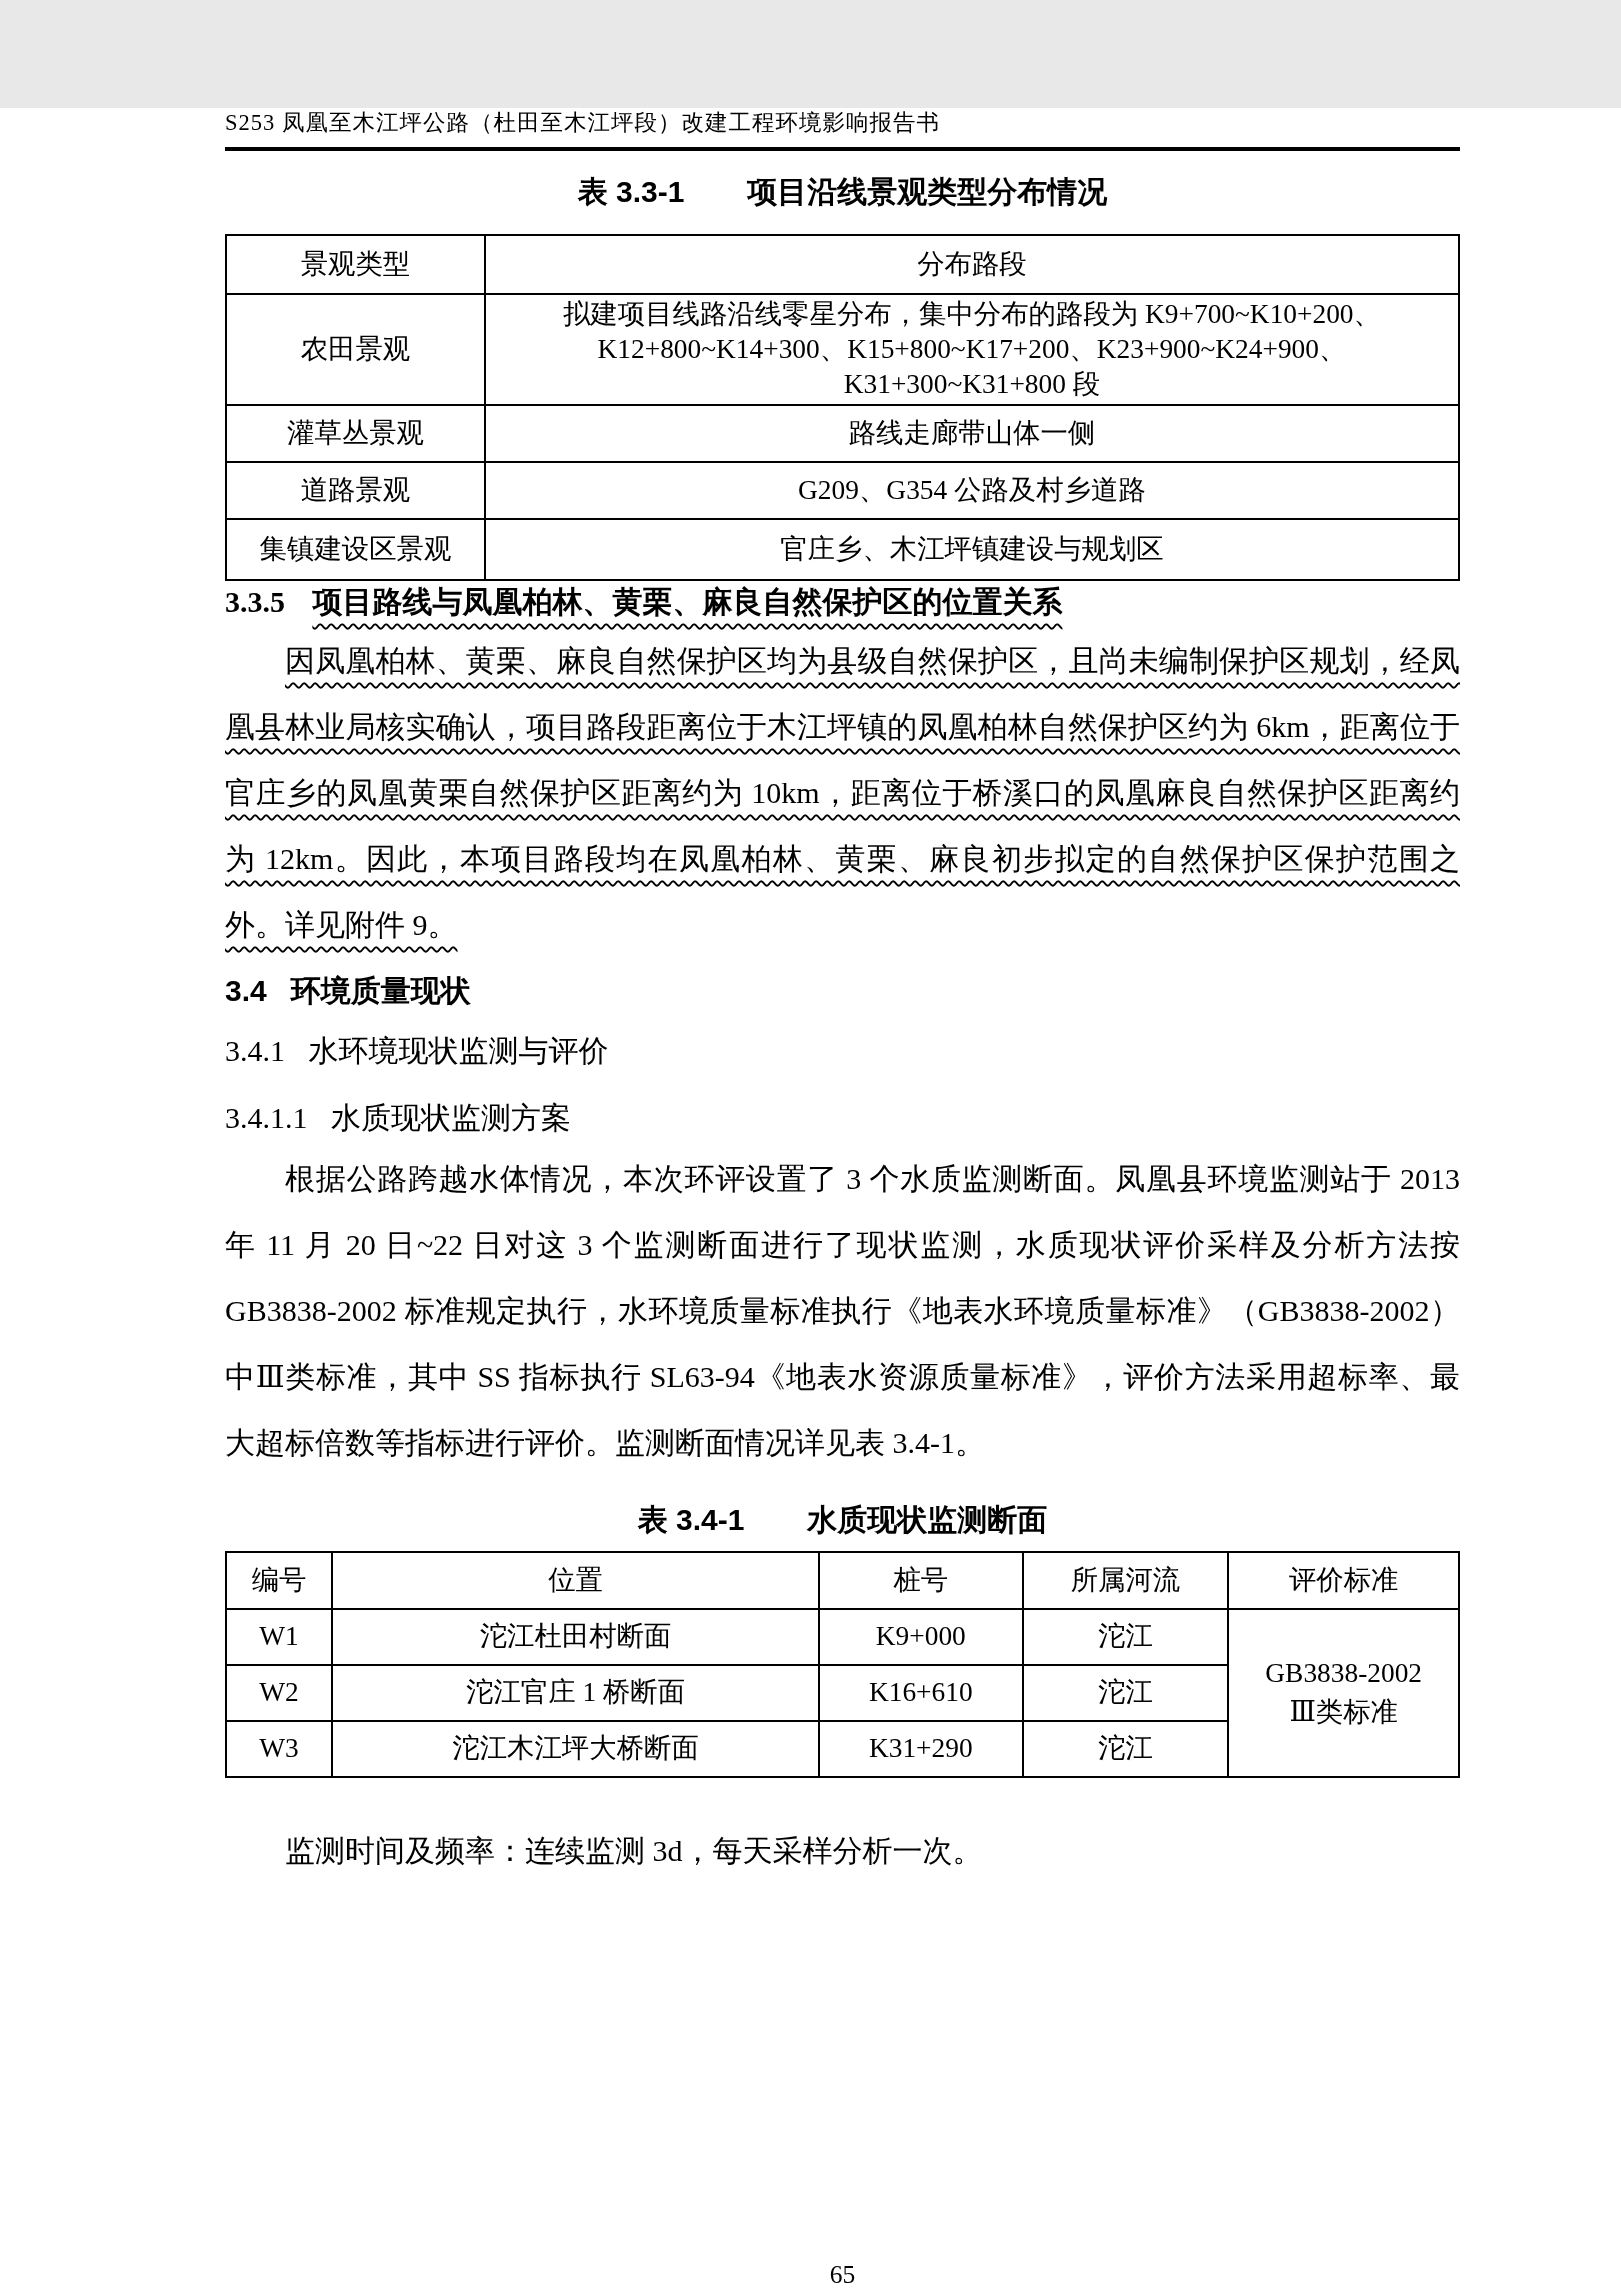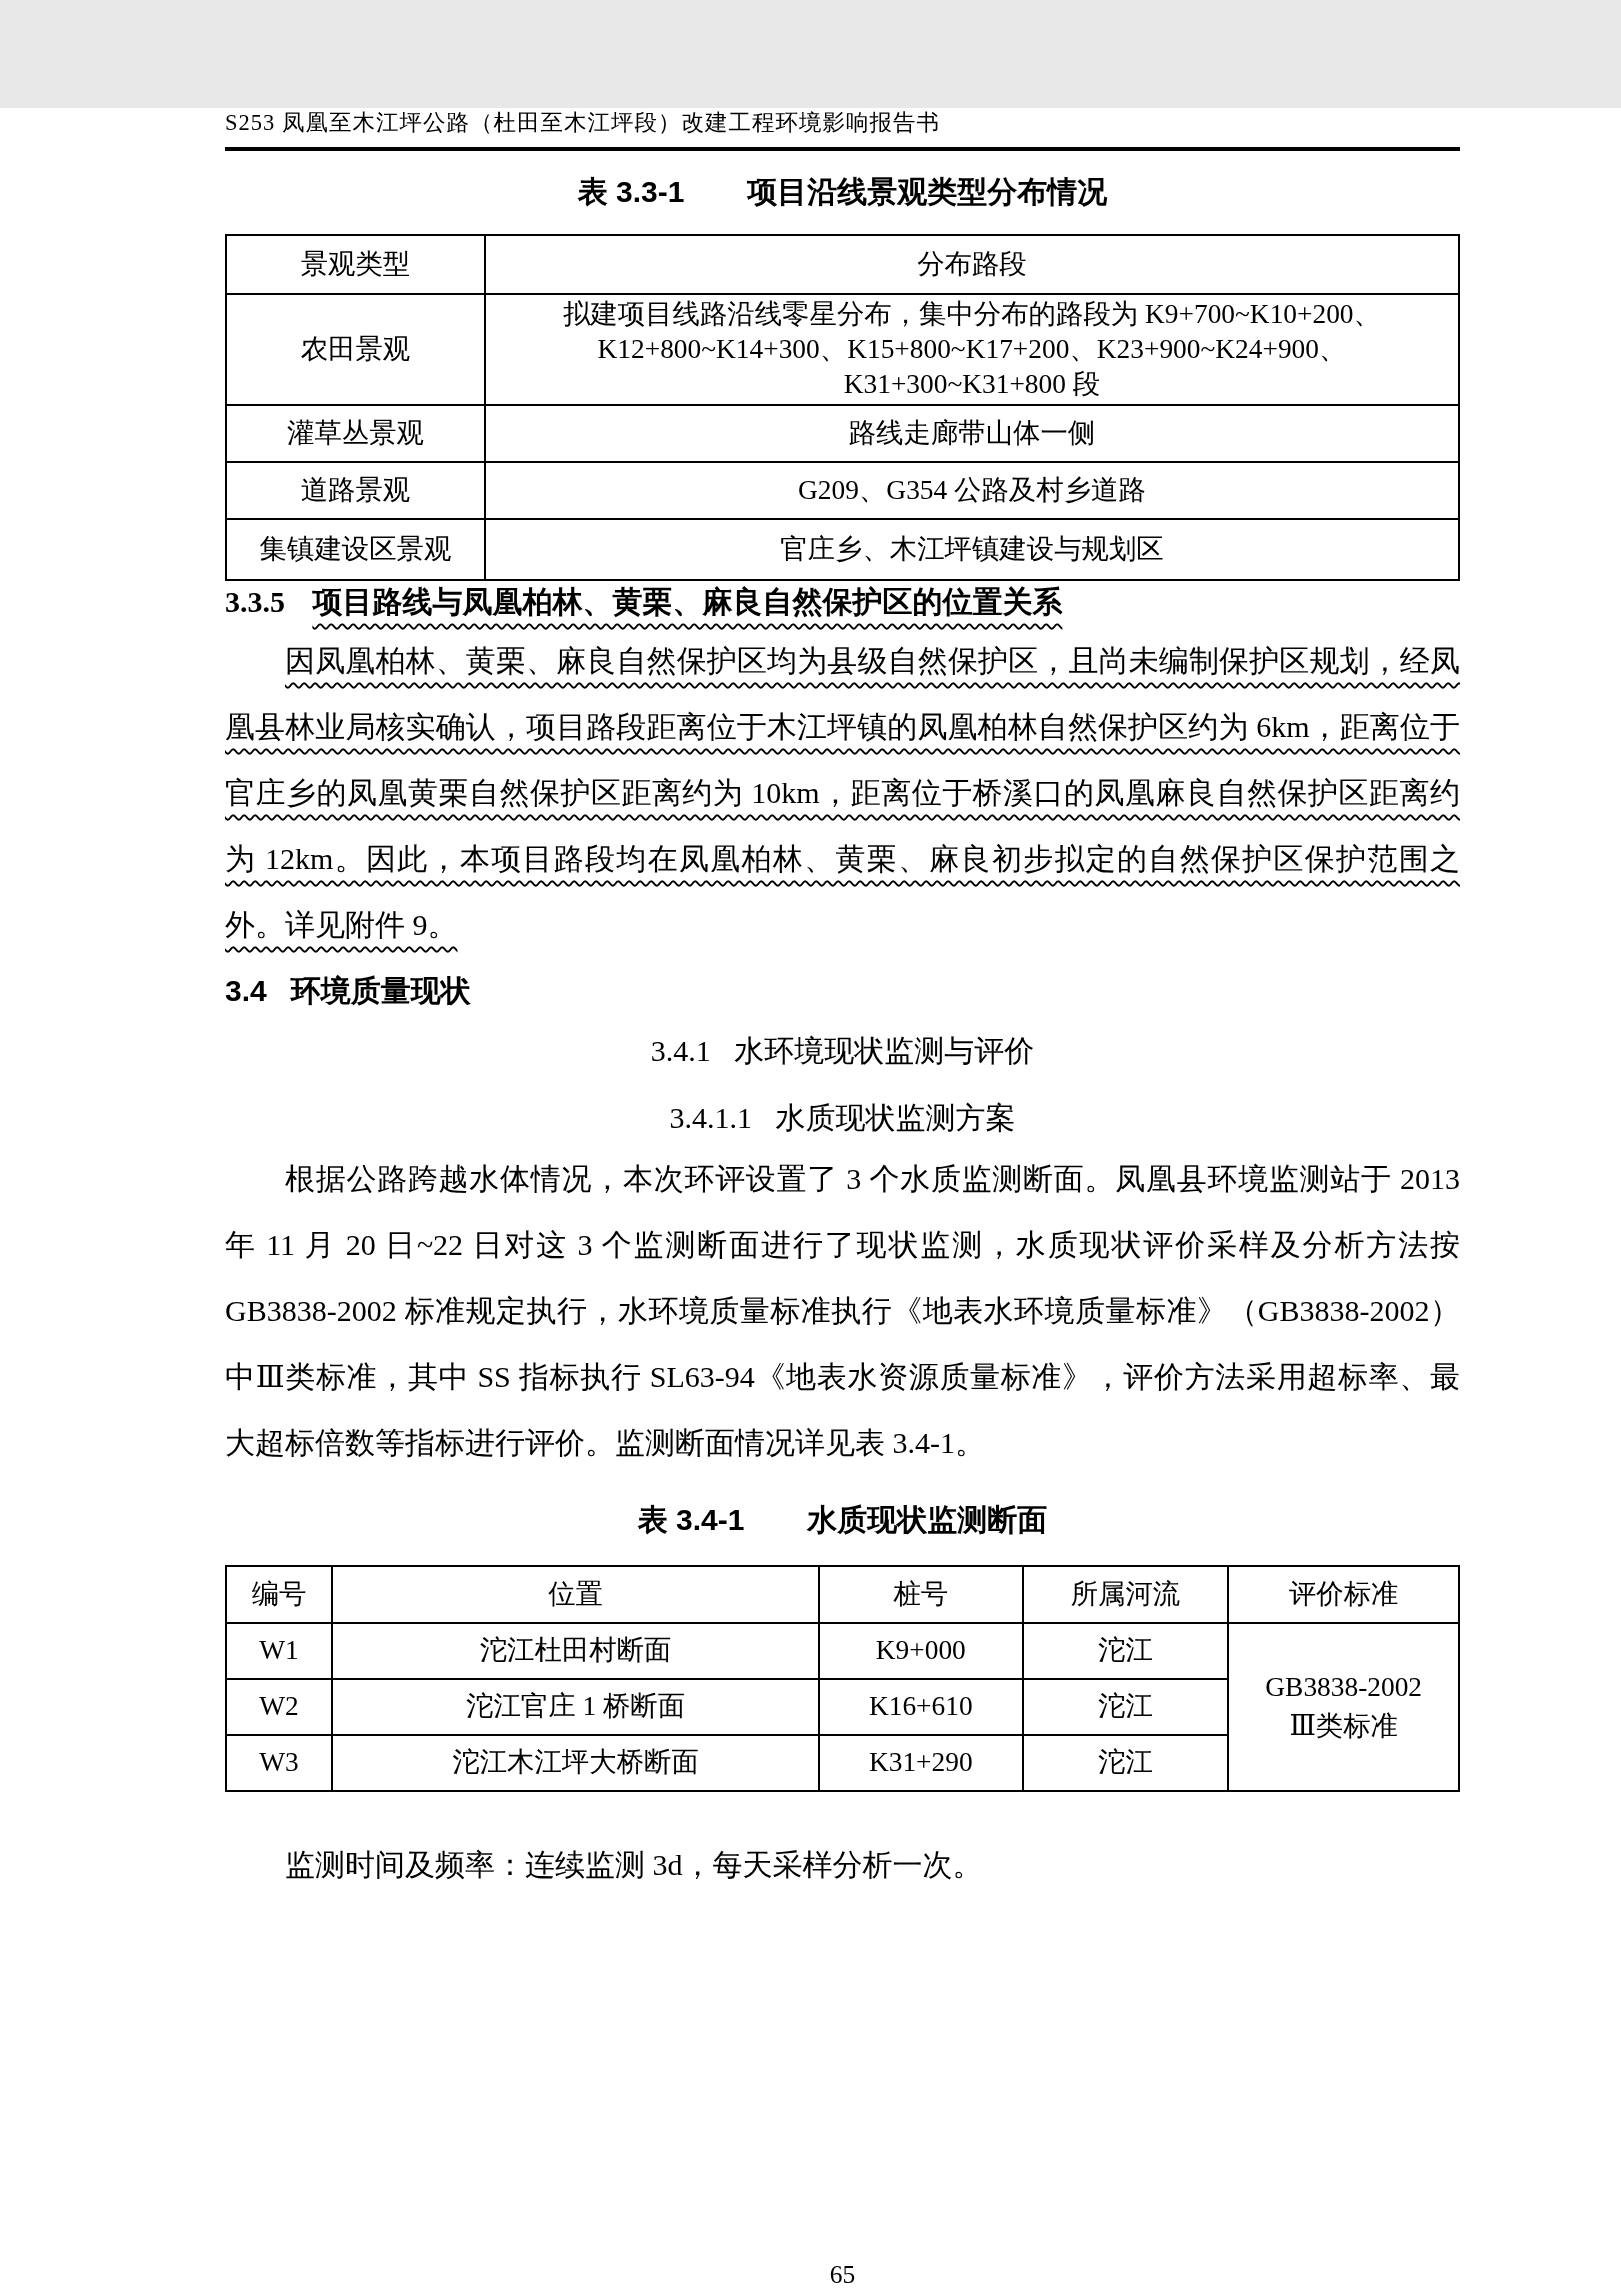--- a/index.html
+++ b/index.html
@@ -56,21 +56,21 @@
     padding: 2px 9.8px;
     font-weight: normal;
     line-height: 35px;
   }
   .tbl-landscape { margin-top: 23.5px; }
   .tbl-landscape .h-row  { height: 59px; }
   .tbl-landscape .r-tall { height: 103px; }
   .tbl-landscape .r-std  { height: 57px; }
   .tbl-landscape .r-last { height: 61px; }
   .cell-line { display: block; line-height: 35px; }
-  .tbl-water { margin-top: 26px; }
+  .tbl-water { margin-top: 12px; }
   .tbl-water .h-row { height: 57px; }
   .tbl-water .r-std { height: 56px; }
   .std-line { display: block; line-height: 39px; }
   
   .h335 {
     font-size: 30px;
     line-height: 41px;
     font-weight: bold;
   }
   .h335 .num { margin-right: 27.4px; }
@@ -98,21 +98,20 @@
     font-family: "Liberation Sans", "DejaVu Sans", sans-serif;
     font-weight: bold;
     font-size: 30px;
     line-height: 41px;
   }
   .h34 .num { margin-right: 24px; }
   .h341, .h3411 {
     font-size: 30px;
     line-height: 41px;
     font-weight: normal;
-    text-align: center;
   }
   .h341 { margin-top: 19.6px; }
   .h3411 { margin-top: 25.5px; }
   .h341 .num, .h3411 .num { margin-right: 23.5px; }
   .para-3411 { margin-top: 7.8px; }
   .closing {
     margin-top: 51px;
     font-size: 30px;
     line-height: 43px;
     text-indent: 2em;

